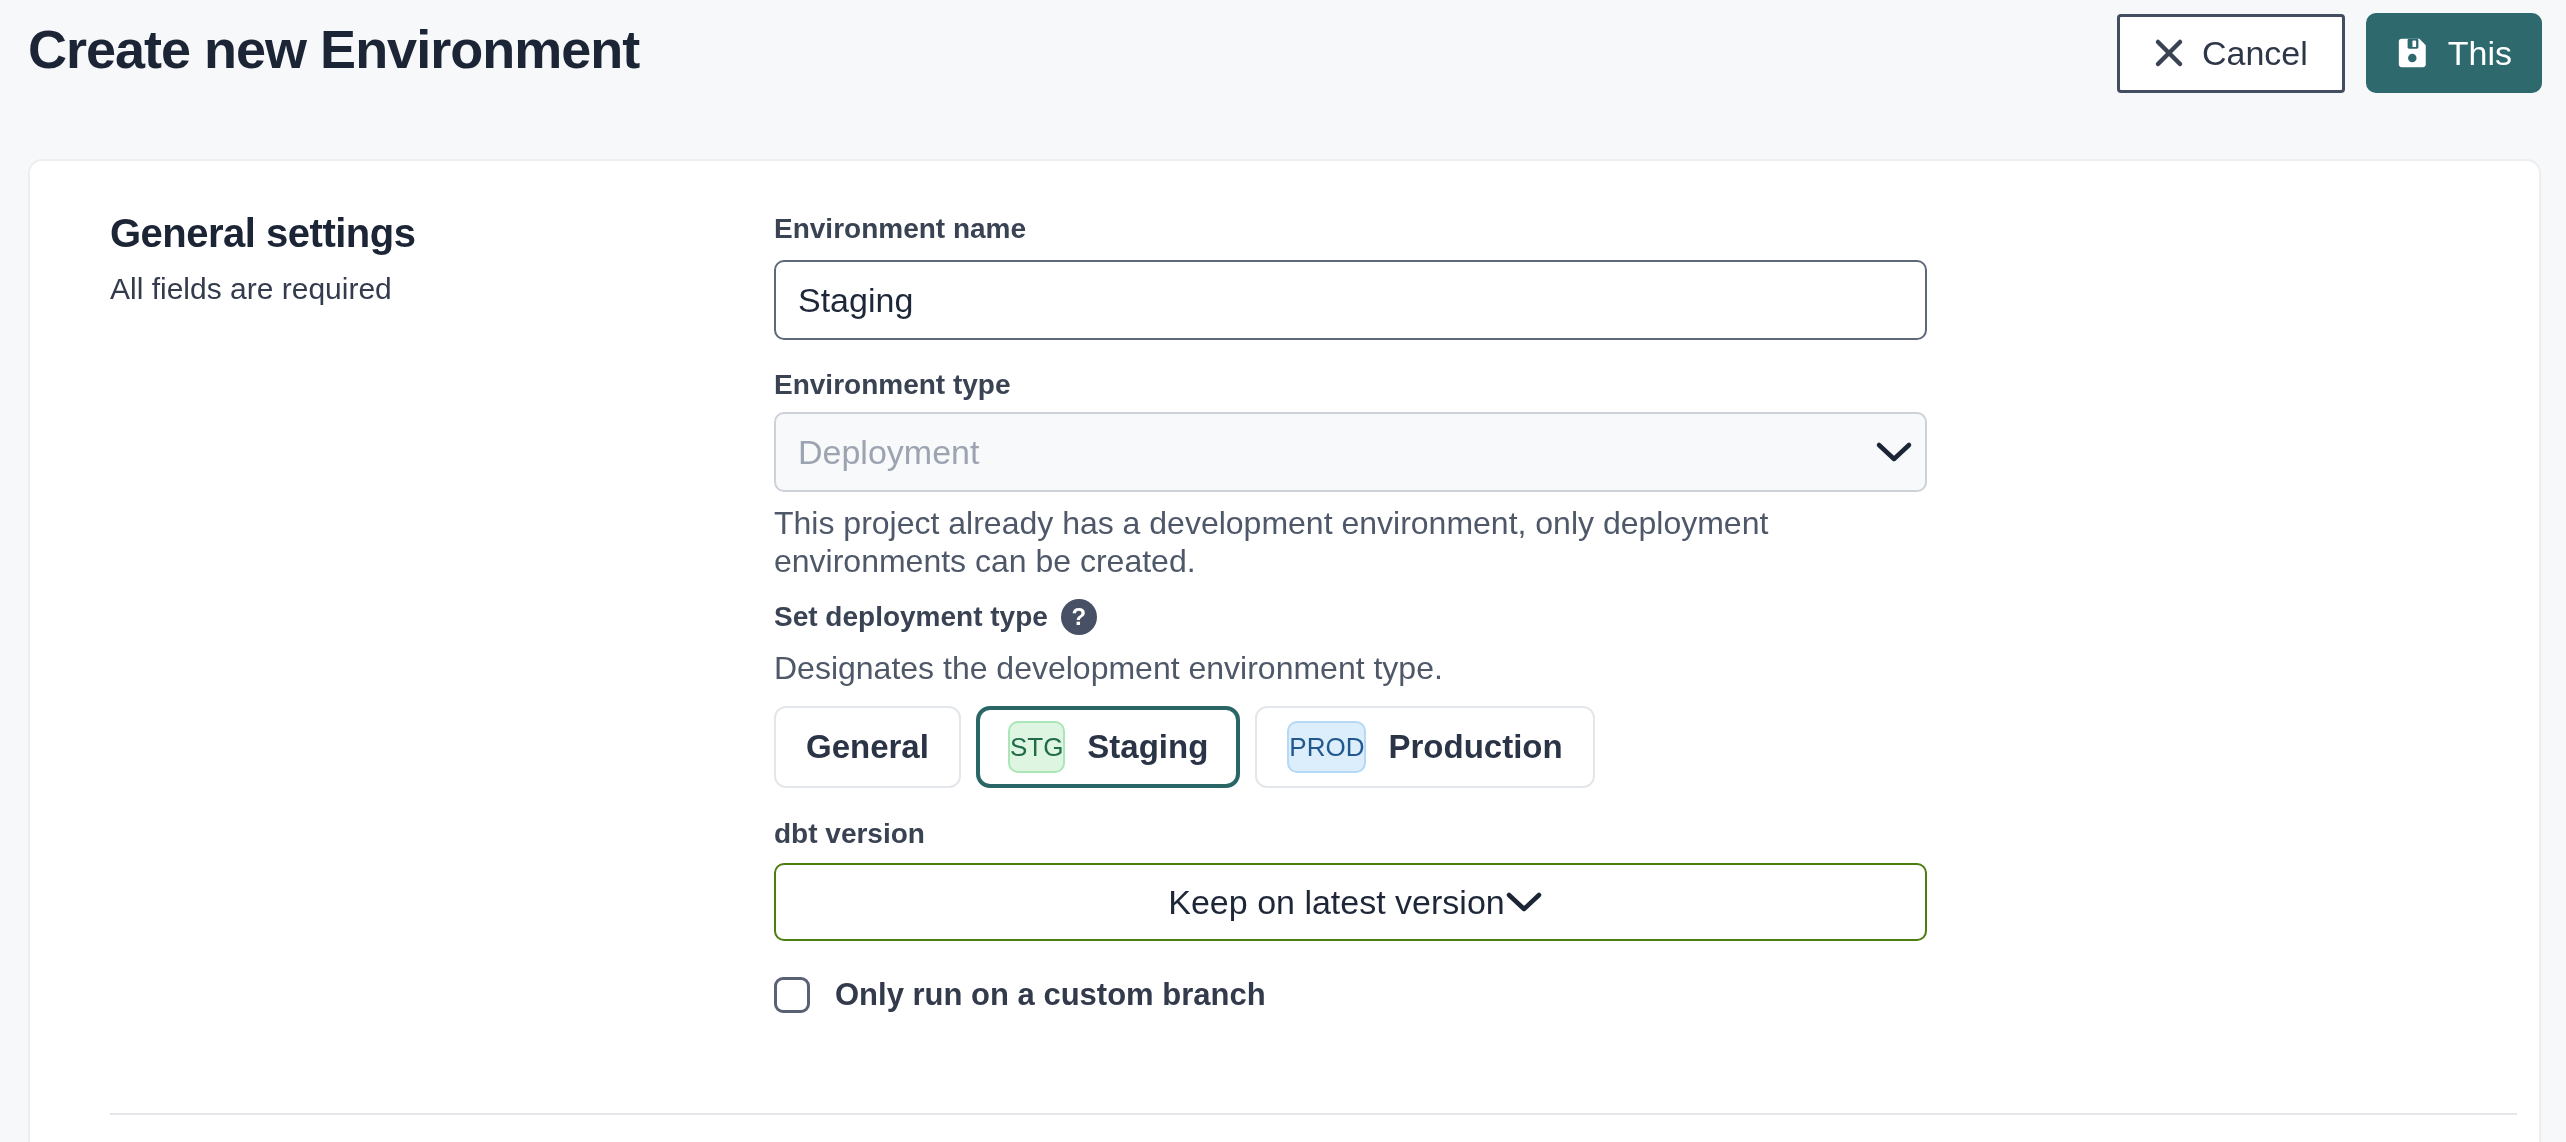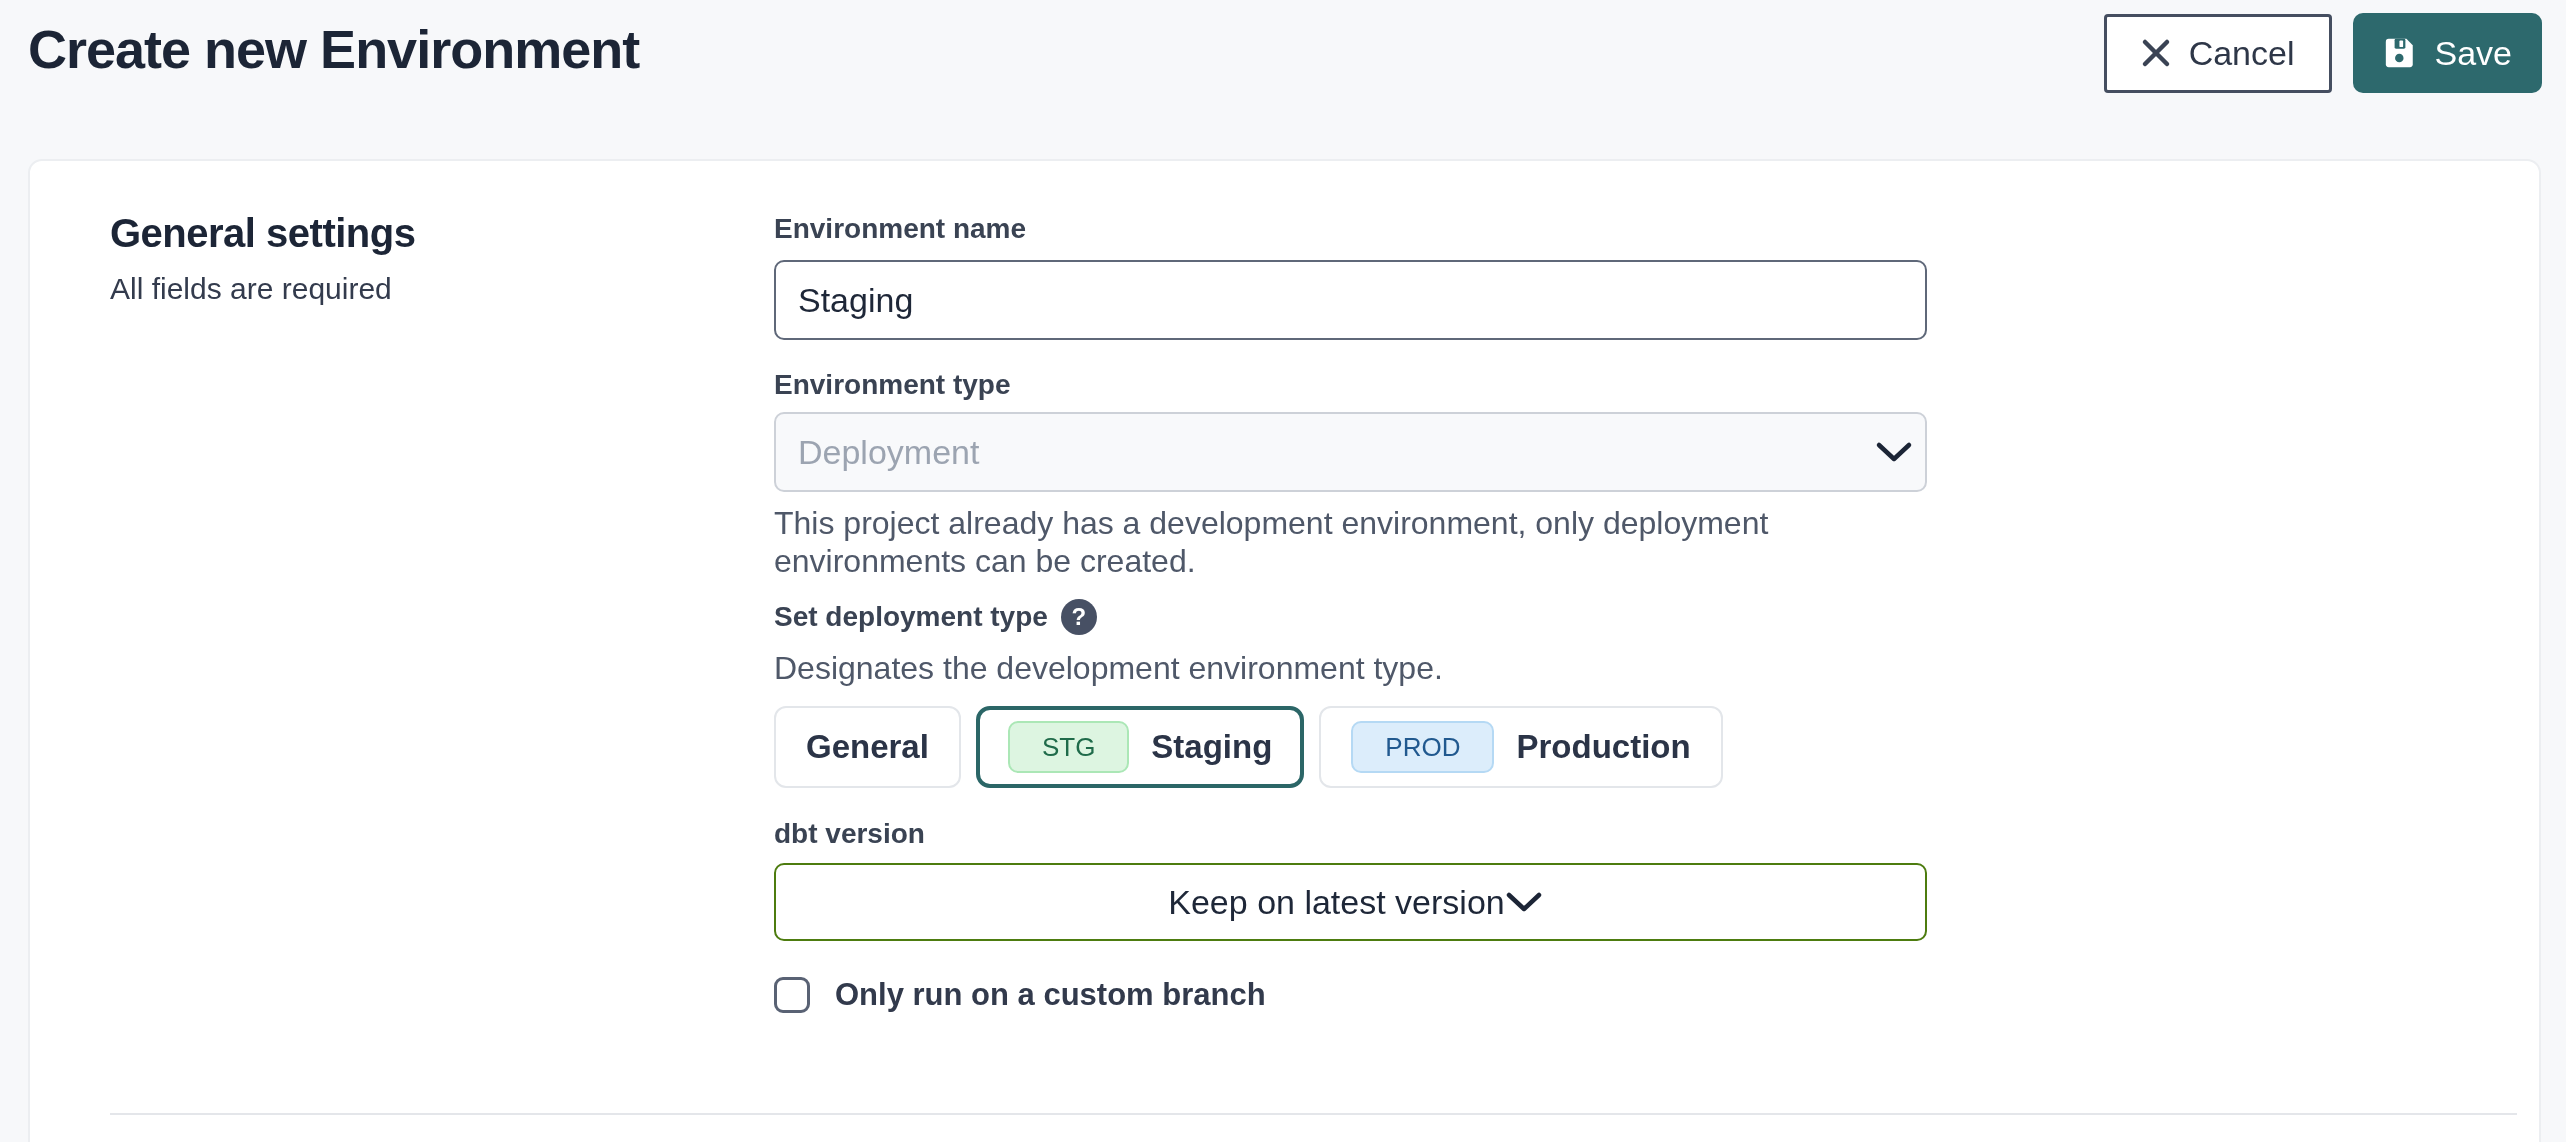--- a/index.html
+++ b/index.html
@@ -107,21 +107,21 @@
     border: 2px solid #E3E6EA; border-radius: 12px;
     display: flex; align-items: center; justify-content: center; gap: 22px;
     padding: 0 30px; cursor: pointer;
     font-size: 33px; font-weight: 700; color: #2B3447; text-align: right;
   }
   .type-btn.selected {
     border: 4px solid #2B6667; border-radius: 14px; padding: 0 28px;
   }
   .badge {
     font-size: 26px; font-weight: 400; line-height: 1;
-    padding: 11px 32px; border-radius: 10px; border: 2px solid;
+    padding: 11px 0; border-radius: 10px; border: 2px solid;
   }
   .badge-stg { background: #DDF5E1; border-color: #ABE7B6; color: #1F6B4A; }
   .badge-prod { background: #DCEDFB; border-color: #B5D9F4; color: #21598F; }
 
   .checkbox-row {
     margin-top: 36px; display: flex; align-items: center; gap: 25px;
   }
   .checkbox {
     width: 36px; height: 36px; flex: none;
     border: 3px solid #596274; border-radius: 9px; background: #FFFFFF;
@@ -151,21 +151,21 @@
     </button>
     <button class="btn btn-save">
       <span style="display:flex;">
         <svg width="34" height="34" viewBox="0 0 24 24">
           <path fill="#FFFFFF" d="M4 2h12.5L21 6.5V20a2 2 0 0 1-2 2H4a2 2 0 0 1-2-2V4a2 2 0 0 1 2-2z"></path>
           <rect x="8.2" y="2" width="7.6" height="7" rx="1" fill="#2D696D"></rect>
           <rect x="11.6" y="3.2" width="2.6" height="4.6" rx="0.6" fill="#FFFFFF"></rect>
           <circle cx="11.5" cy="15.5" r="3" fill="#2D696D"></circle>
         </svg>
       </span>
-      <span>Save</span>
+      <span>This</span>
     </button>
   </div>
 </div>
 
 <div class="card">
   <div class="card-inner">
     <div class="col-left">
       <div class="section-title">General settings</div>
       <div class="section-subtitle">All fields are required</div>
     </div>

